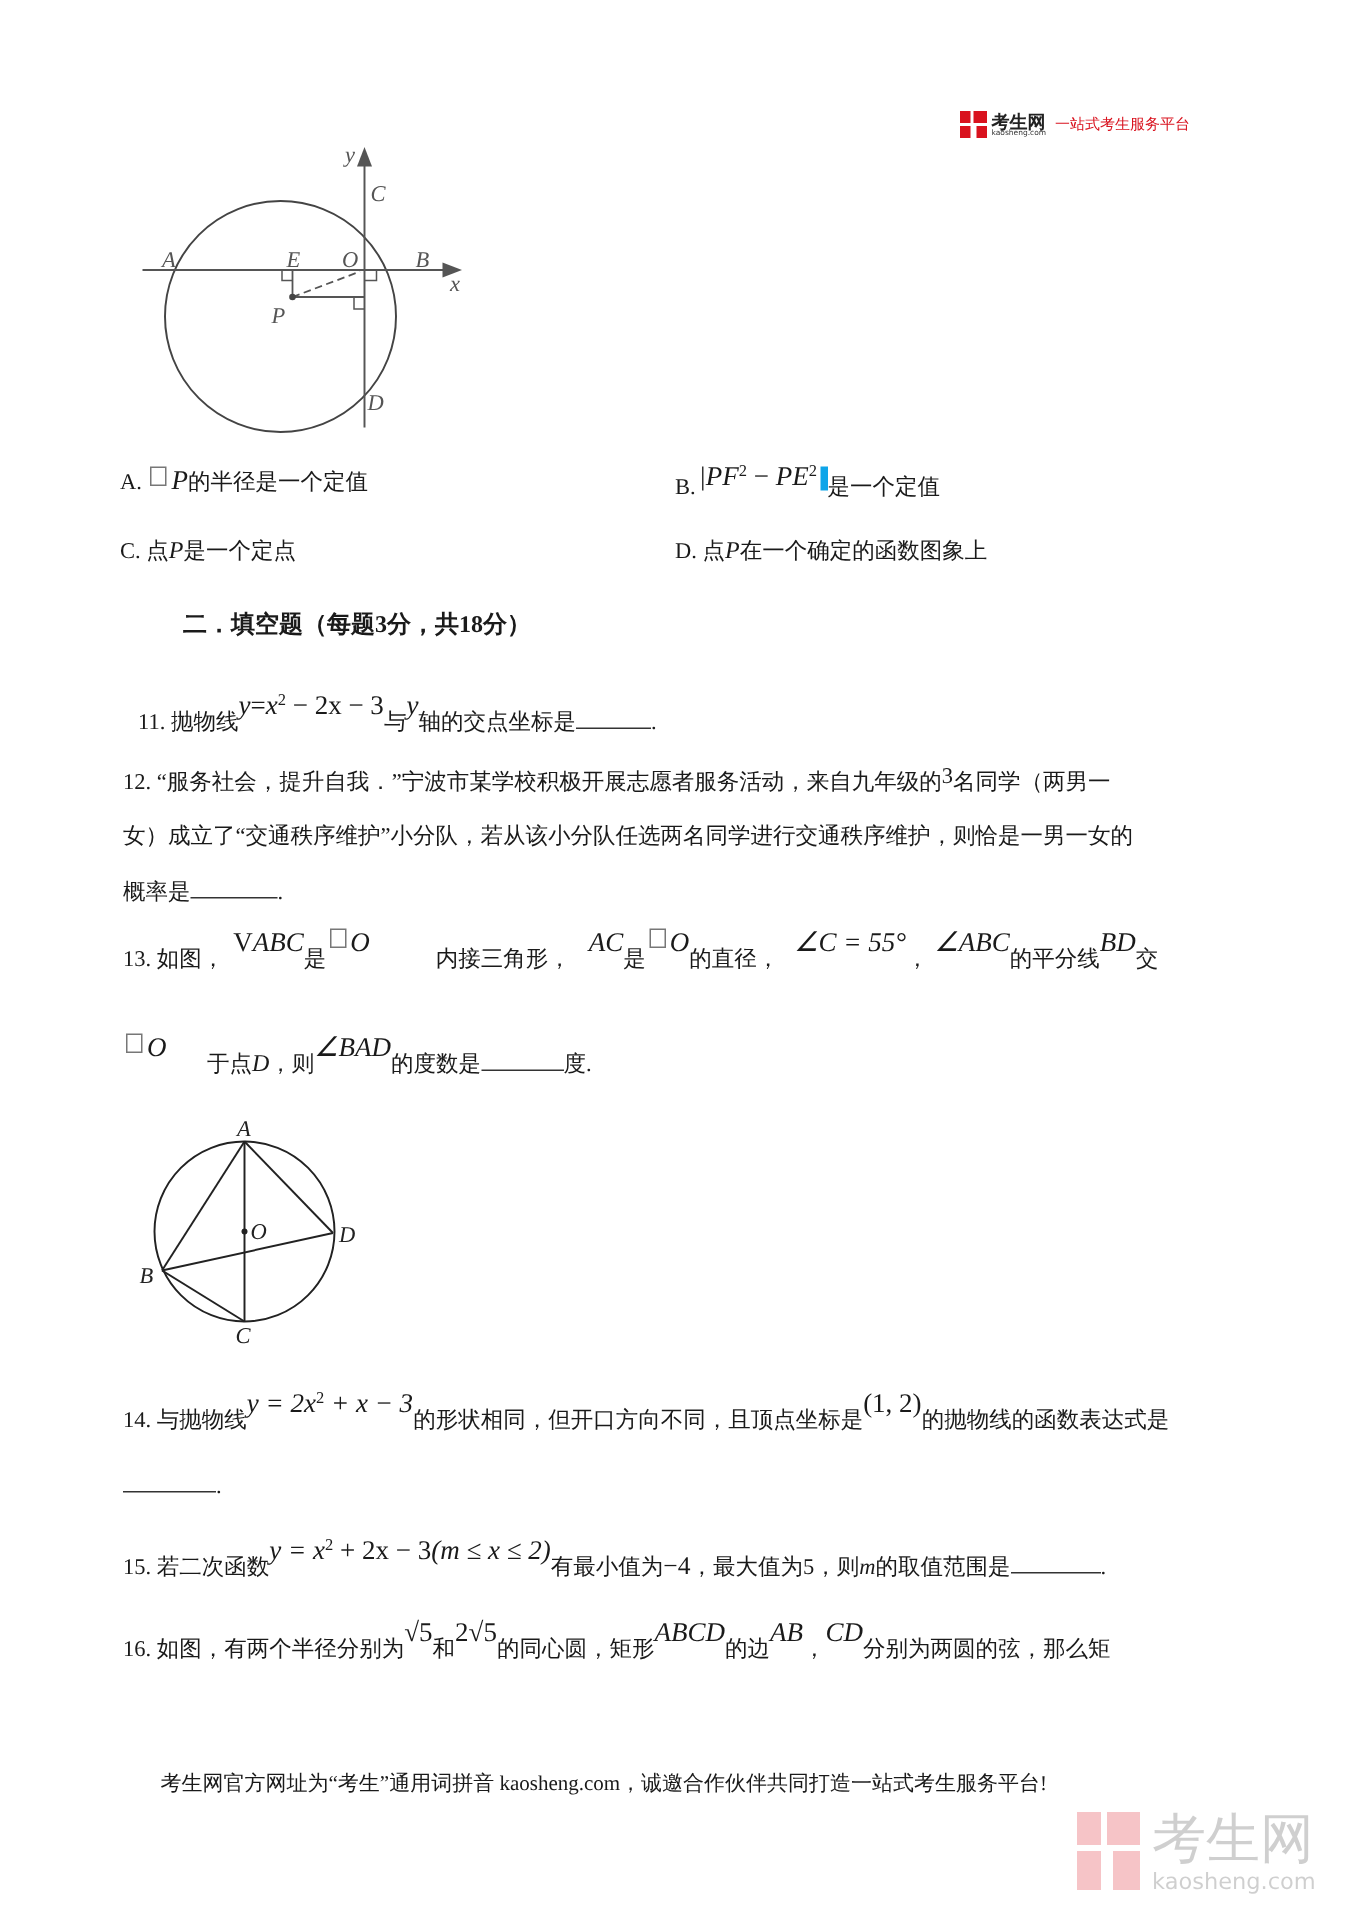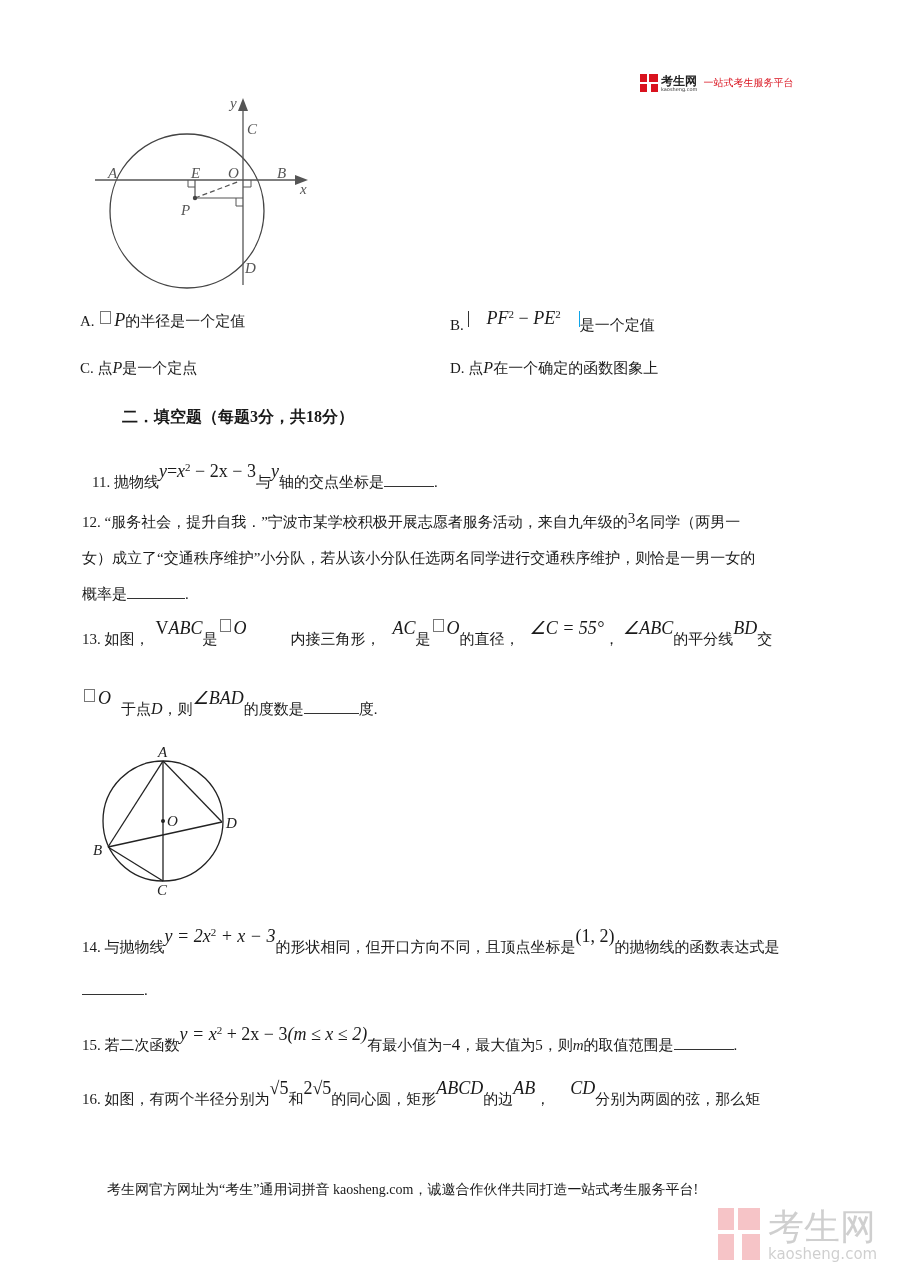--- a/index.html
+++ b/index.html
@@ -81,21 +81,21 @@
     <text x="91" y="125">P</text>
   </g>
 </svg>
 
 <div class="abs txt" style="left:80px; top:310px;text-align:right;">
   <span>A.</span>
   <span class="circle-glyph"></span><span class="math">P</span><span>的半径是一个定值</span>
 </div>
 <div class="abs txt" style="left:450px; top:310px;">
   <span>B.</span>
-  <span style="border-left:1px solid #333; border-right:1px solid #0ea5e9; padding:0 18px; position:relative; top:-6px;"><span class="math">PF</span><span class="sup">2</span><span class="math-up"> − </span><span class="math">PE</span><span class="sup">2</span></span><span>是一个定值</span>
+  <span style="border-left:1px solid #333; border-right:5px solid #0ea5e9; padding:0 2px; position:relative; top:-6px;"><span class="math">PF</span><span class="sup">2</span><span class="math-up"> − </span><span class="math">PE</span><span class="sup">2</span></span><span>是一个定值</span>
 </div>
 <div class="abs txt" style="left:80px; top:358px;">
   <span>C.</span>
   <span>点</span><span class="math" style="font-size:16px">P</span><span>是一个定点</span>
 </div>
 <div class="abs txt" style="left:450px; top:358px;">
   <span>D.</span>
   <span>点</span><span class="math" style="font-size:16px">P</span><span>在一个确定的函数图象上</span>
 </div>
 
@@ -115,21 +115,21 @@
 <div class="abs txt" style="left:82px; top:548px;">女）成立了“交通秩序维护”小分队，若从该小分队任选两名同学进行交通秩序维护，则恰是一男一女的</div>
 <div class="abs txt" style="left:82px; top:584px;">
   <span>概率是</span><span class="blank" style="width:58px"></span><span>.</span>
 </div>
 
 <div class="abs txt" style="left:82px; top:628px; width:740px;">
   <span>13.</span>
   <span>如图，</span><span class="raise" style="margin-left:6px;"><span class="math-up">V</span><span class="math">ABC</span></span><span>是</span><span class="raise"><span class="circle-glyph"></span><span class="math">O</span></span><span style="margin-left:44px">内接三角形，</span><span class="math raise" style="margin-left:12px">AC</span><span>是</span><span class="raise"><span class="circle-glyph"></span><span class="math">O</span></span><span>的直径，</span><span class="math raise" style="margin-left:10px">∠C = 55°</span><span>，</span><span class="math raise" style="margin-left:4px">∠ABC</span><span>的平分线</span><span class="math raise">BD</span><span>交</span>
 </div>
 <div class="abs txt" style="left:82px; top:698px;">
-  <span class="raise"><span class="circle-glyph"></span><span class="math">O</span></span><span style="margin-left:10px">于点</span><span class="math" style="font-size:16px">D</span><span>，则</span><span class="math raise">∠BAD</span><span>的度数是</span><span class="blank" style="width:55px"></span><span>度.</span>
+  <span class="raise"><span class="circle-glyph"></span><span class="math">O</span></span><span style="margin-left:27px">于点</span><span class="math" style="font-size:16px">D</span><span>，则</span><span class="math raise">∠BAD</span><span>的度数是</span><span class="blank" style="width:55px"></span><span>度.</span>
 </div>
 
 <svg class="abs" style="left:85px; top:735px;" width="180" height="165">
   <circle cx="78" cy="86" r="60" fill="none" stroke="#222" stroke-width="1.3"></circle>
   <line x1="78" y1="26" x2="78" y2="146" stroke="#222" stroke-width="1.3"></line>
   <line x1="78" y1="26" x2="23" y2="112" stroke="#222" stroke-width="1.3"></line>
   <line x1="23" y1="112" x2="78" y2="146" stroke="#222" stroke-width="1.3"></line>
   <line x1="78" y1="26" x2="137" y2="87" stroke="#222" stroke-width="1.3"></line>
   <line x1="23" y1="112" x2="137" y2="87" stroke="#222" stroke-width="1.3"></line>
   <circle cx="78" cy="86" r="2" fill="#222"></circle>
@@ -150,21 +150,21 @@
   <span class="blank" style="width:62px"></span><span>.</span>
 </div>
 
 <div class="abs txt" style="left:82px; top:1030px;">
   <span>15.</span>
   <span>若二次函数</span><span class="raise"><span class="math">y = x</span><span class="sup">2</span><span class="math-up"> + 2x − 3</span><span class="math">(m ≤ x ≤ 2)</span></span><span>有最小值为</span><span class="math-up" style="font-size:17px">−4</span><span>，最大值为</span><span>5</span><span>，则</span><span class="math" style="font-size:15px">m</span><span>的取值范围是</span><span class="blank" style="width:60px"></span><span>.</span>
 </div>
 
 <div class="abs txt" style="left:82px; top:1088px;">
   <span>16.</span>
-  <span>如图，有两个半径分别为</span><span class="math-up raise">√5</span><span>和</span><span class="math-up raise">2√5</span><span>的同心圆，矩形</span><span class="math raise">ABCD</span><span>的边</span><span class="math raise">AB</span><span>，</span><span class="math raise" style="margin-left:20px">CD</span><span>分别为两圆的弦，那么矩</span>
+  <span>如图，有两个半径分别为</span><span class="math-up raise">√5</span><span>和</span><span class="math-up raise">2√5</span><span>的同心圆，矩形</span><span class="math raise">ABCD</span><span>的边</span><span class="math raise">AB</span><span>，</span><span class="math raise" style="margin-left:0">CD</span><span>分别为两圆的弦，那么矩</span>
 </div>
 
 <div class="abs txt footer">考生网官方网址为“考生”通用词拼音 kaosheng.com，诚邀合作伙伴共同打造一站式考生服务平台!</div>
 
 <div class="abs watermark">
   <div class="wm-mark">
     <div style="left:0;top:0;width:16px;height:22px;"></div>
     <div style="left:0;top:26px;width:16px;height:26px;"></div>
     <div style="left:20px;top:0;width:22px;height:22px;"></div>
     <div style="left:24px;top:26px;width:18px;height:26px;"></div>

